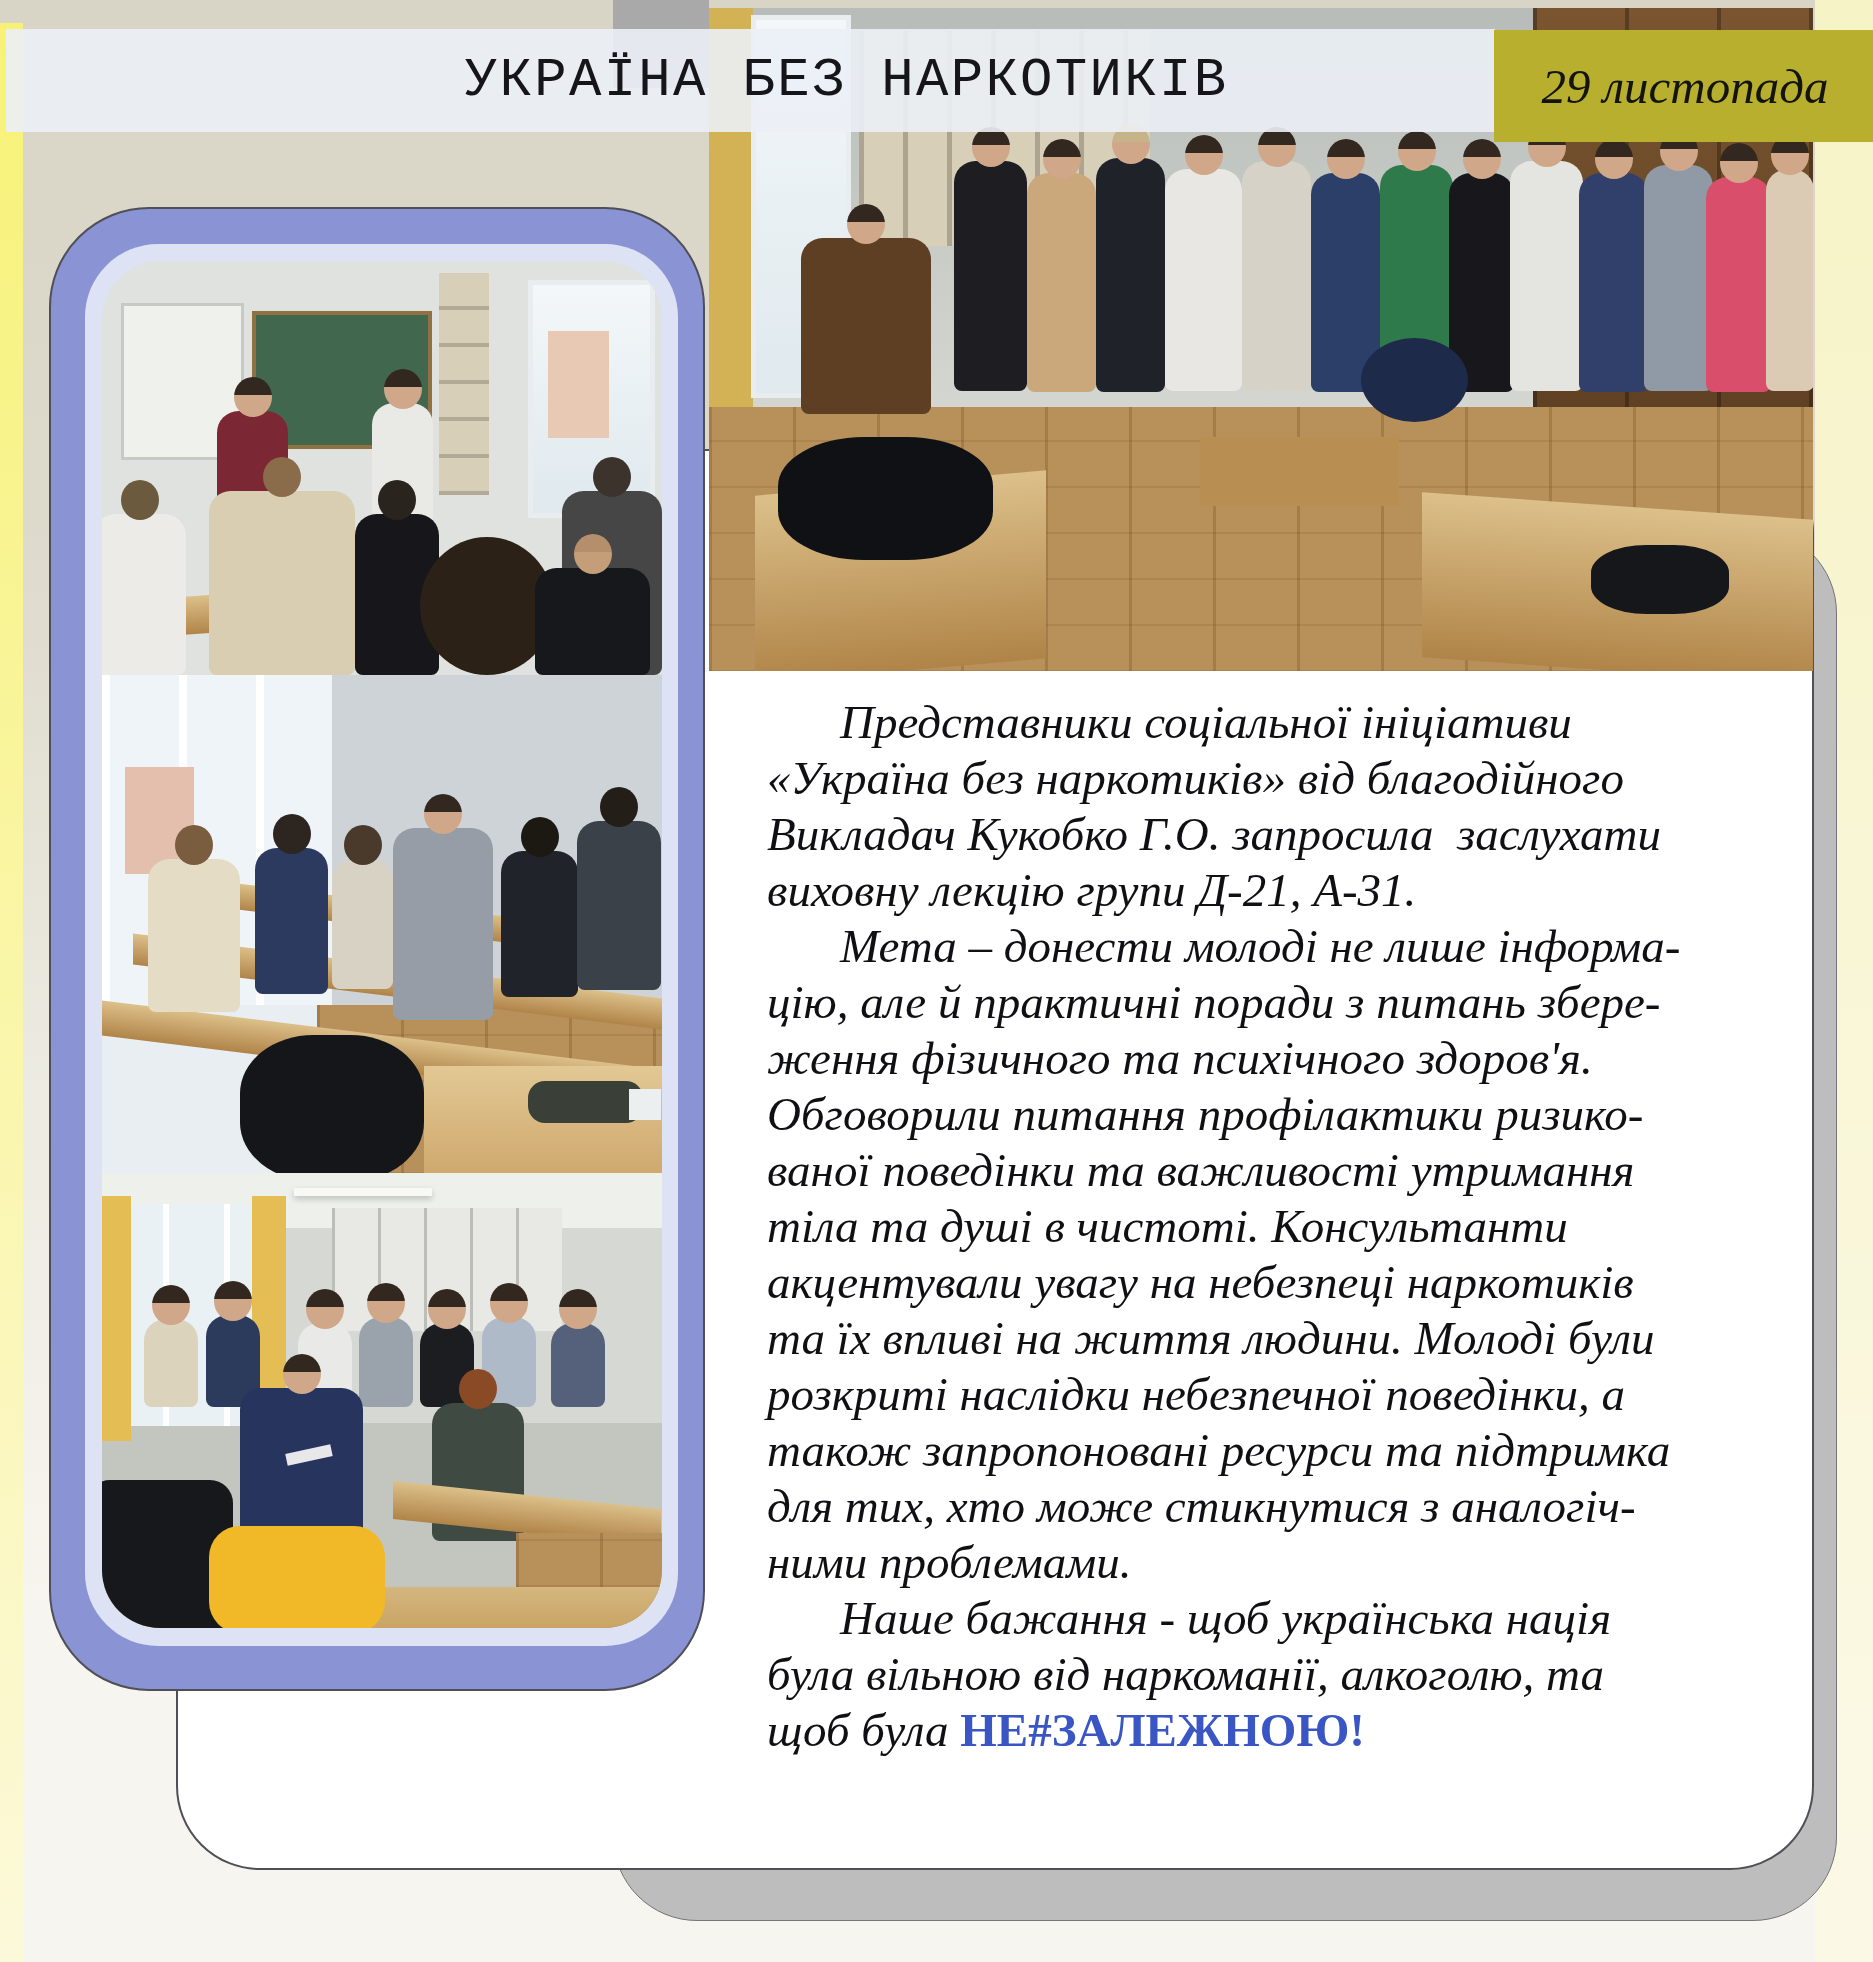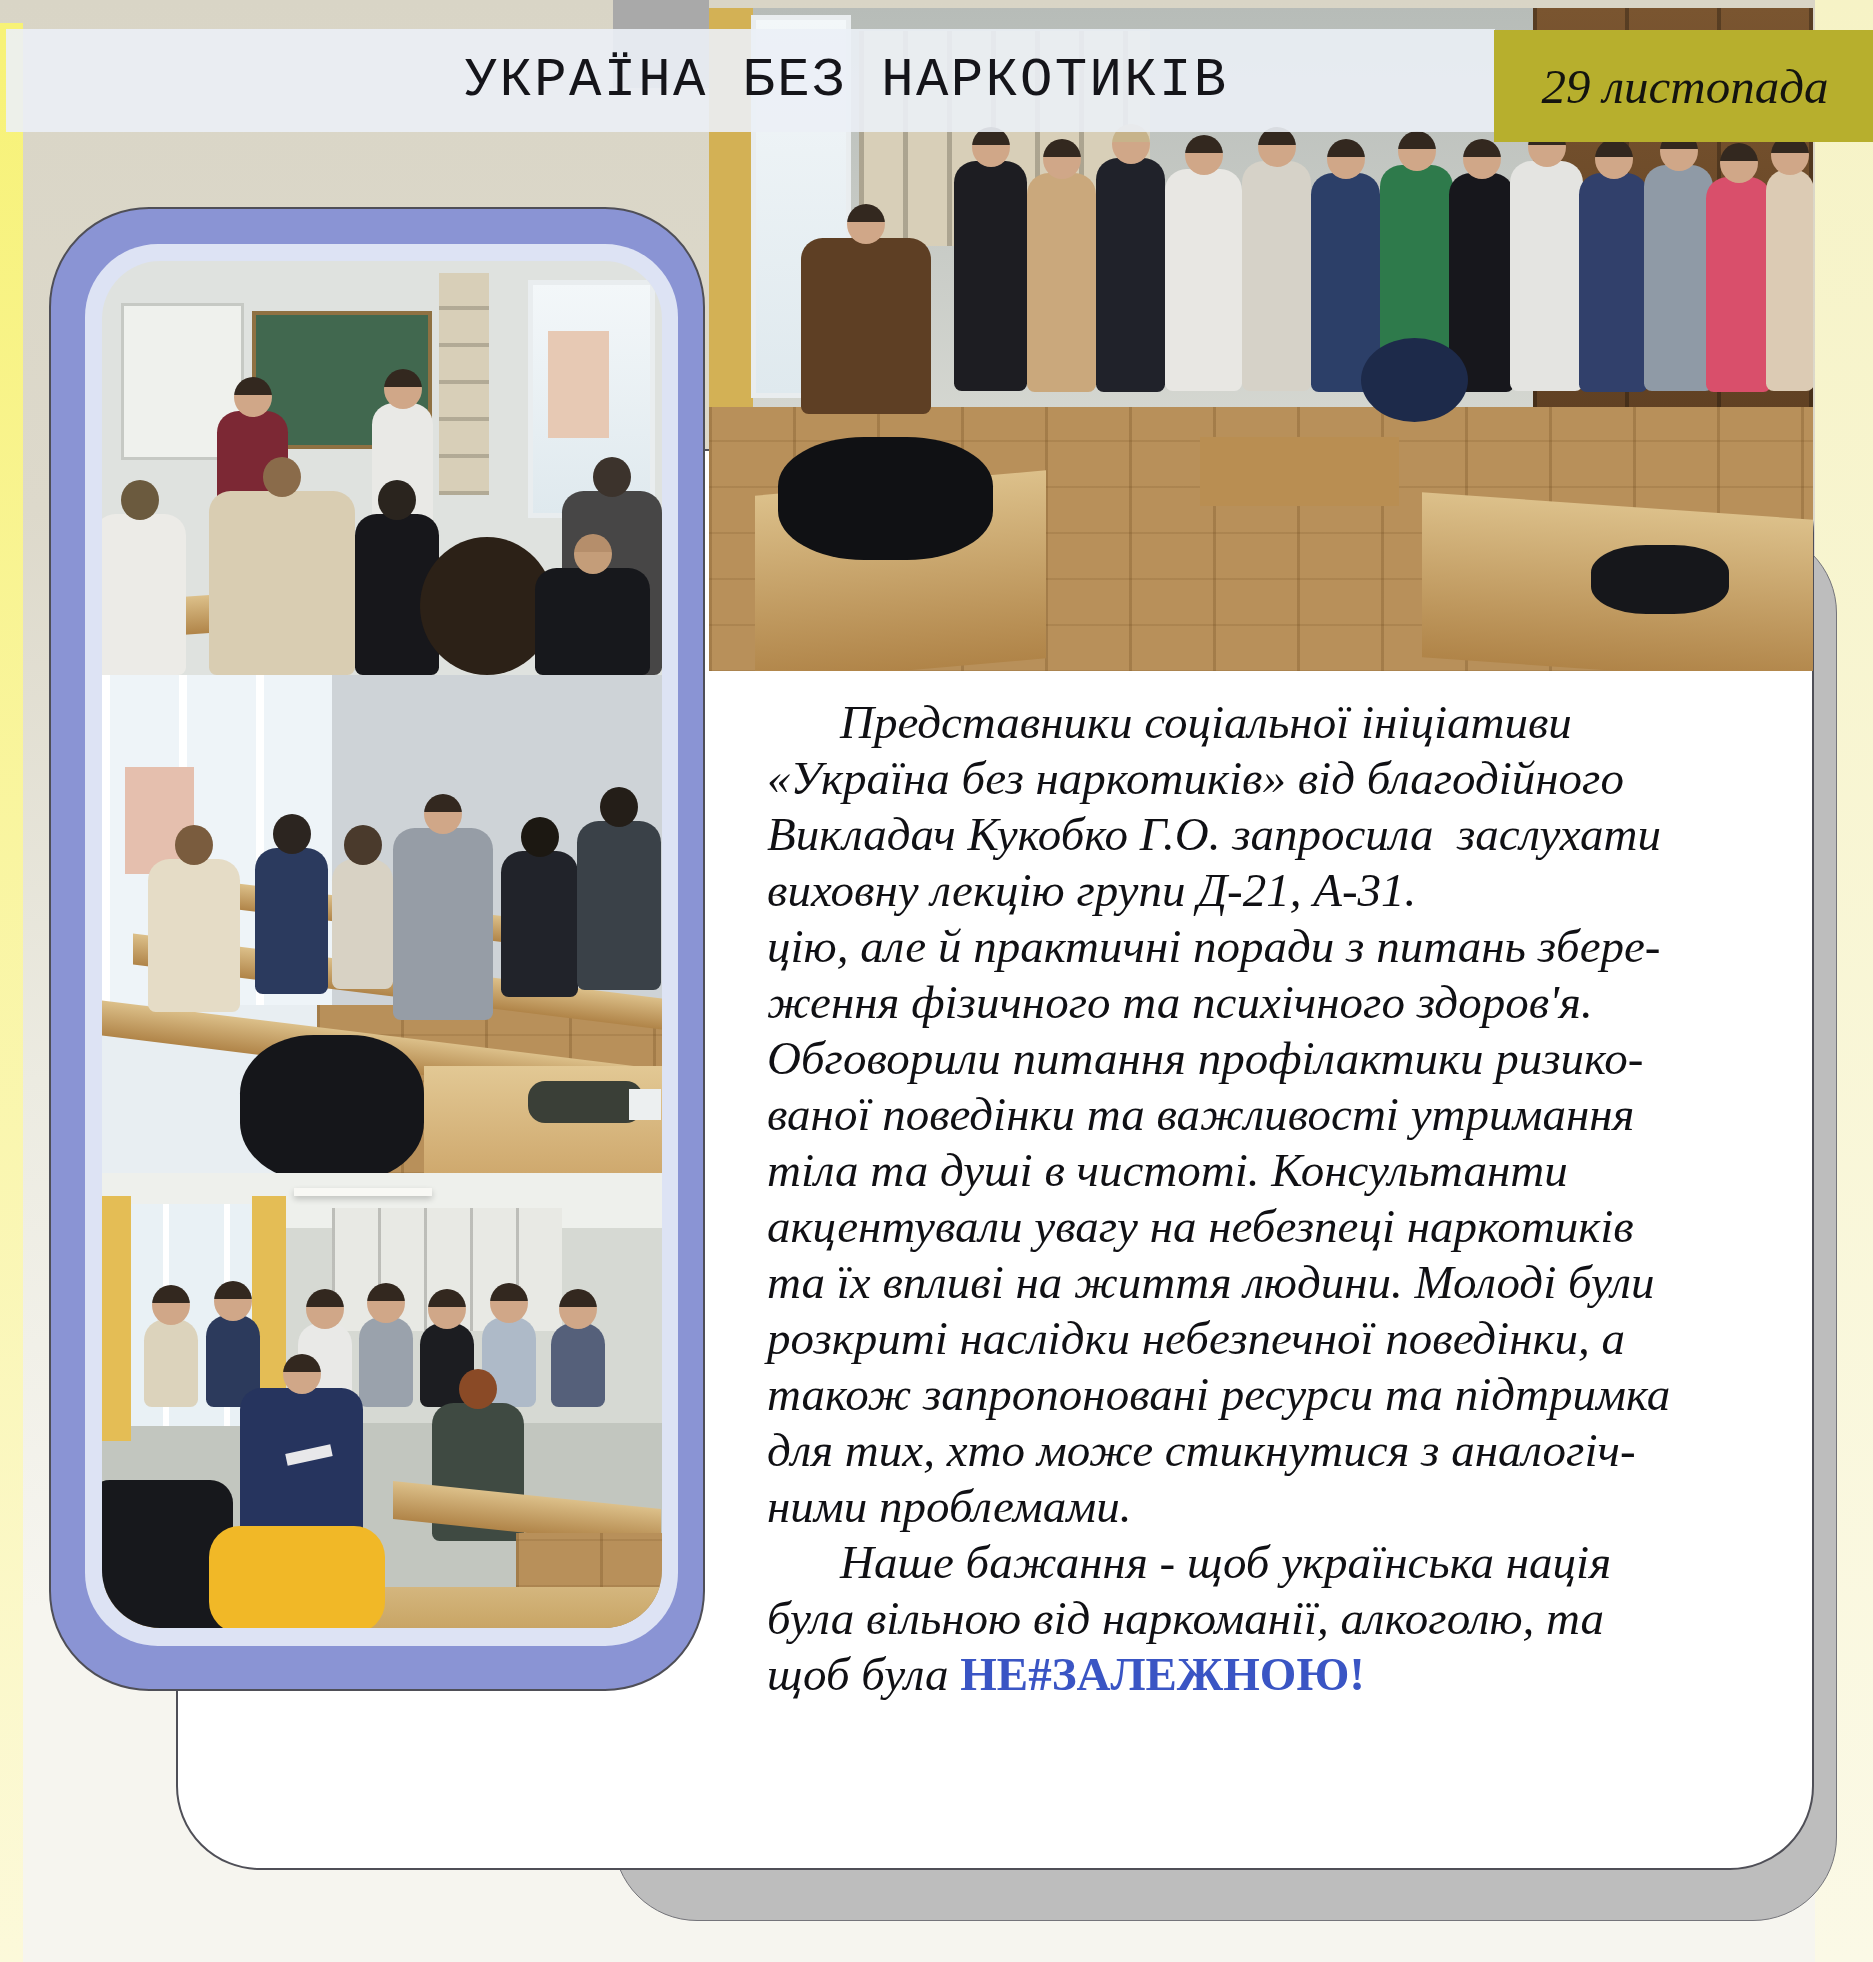--- a/index.html
+++ b/index.html
@@ -170,20 +170,21 @@
     </div>
 
   </div>
 </div>
 
 <div class="abs text-block">
   <div class="tline indent">Представники соціальної ініціативи</div>
   <div class="tline">«Україна без наркотиків» від благодійного</div>
   <div class="tline">Викладач Кукобко Г.О. запросила &nbsp;заслухати</div>
   <div class="tline">виховну лекцію групи Д-21, А-31.</div>
+  <div class="tline indent">Мета – донести молоді не лише інформа-</div>
   <div class="tline">цію, але й практичні поради з питань збере-</div>
   <div class="tline">ження фізичного та психічного здоров'я.</div>
   <div class="tline">Обговорили питання профілактики ризико-</div>
   <div class="tline">ваної поведінки та важливості утримання</div>
   <div class="tline">тіла та душі в чистоті. Консультанти</div>
   <div class="tline">акцентували увагу на небезпеці наркотиків</div>
   <div class="tline">та їх впливі на життя людини. Молоді були</div>
   <div class="tline">розкриті наслідки небезпечної поведінки, а</div>
   <div class="tline">також запропоновані ресурси та підтримка</div>
   <div class="tline">для тих, хто може стикнутися з аналогіч-</div>

